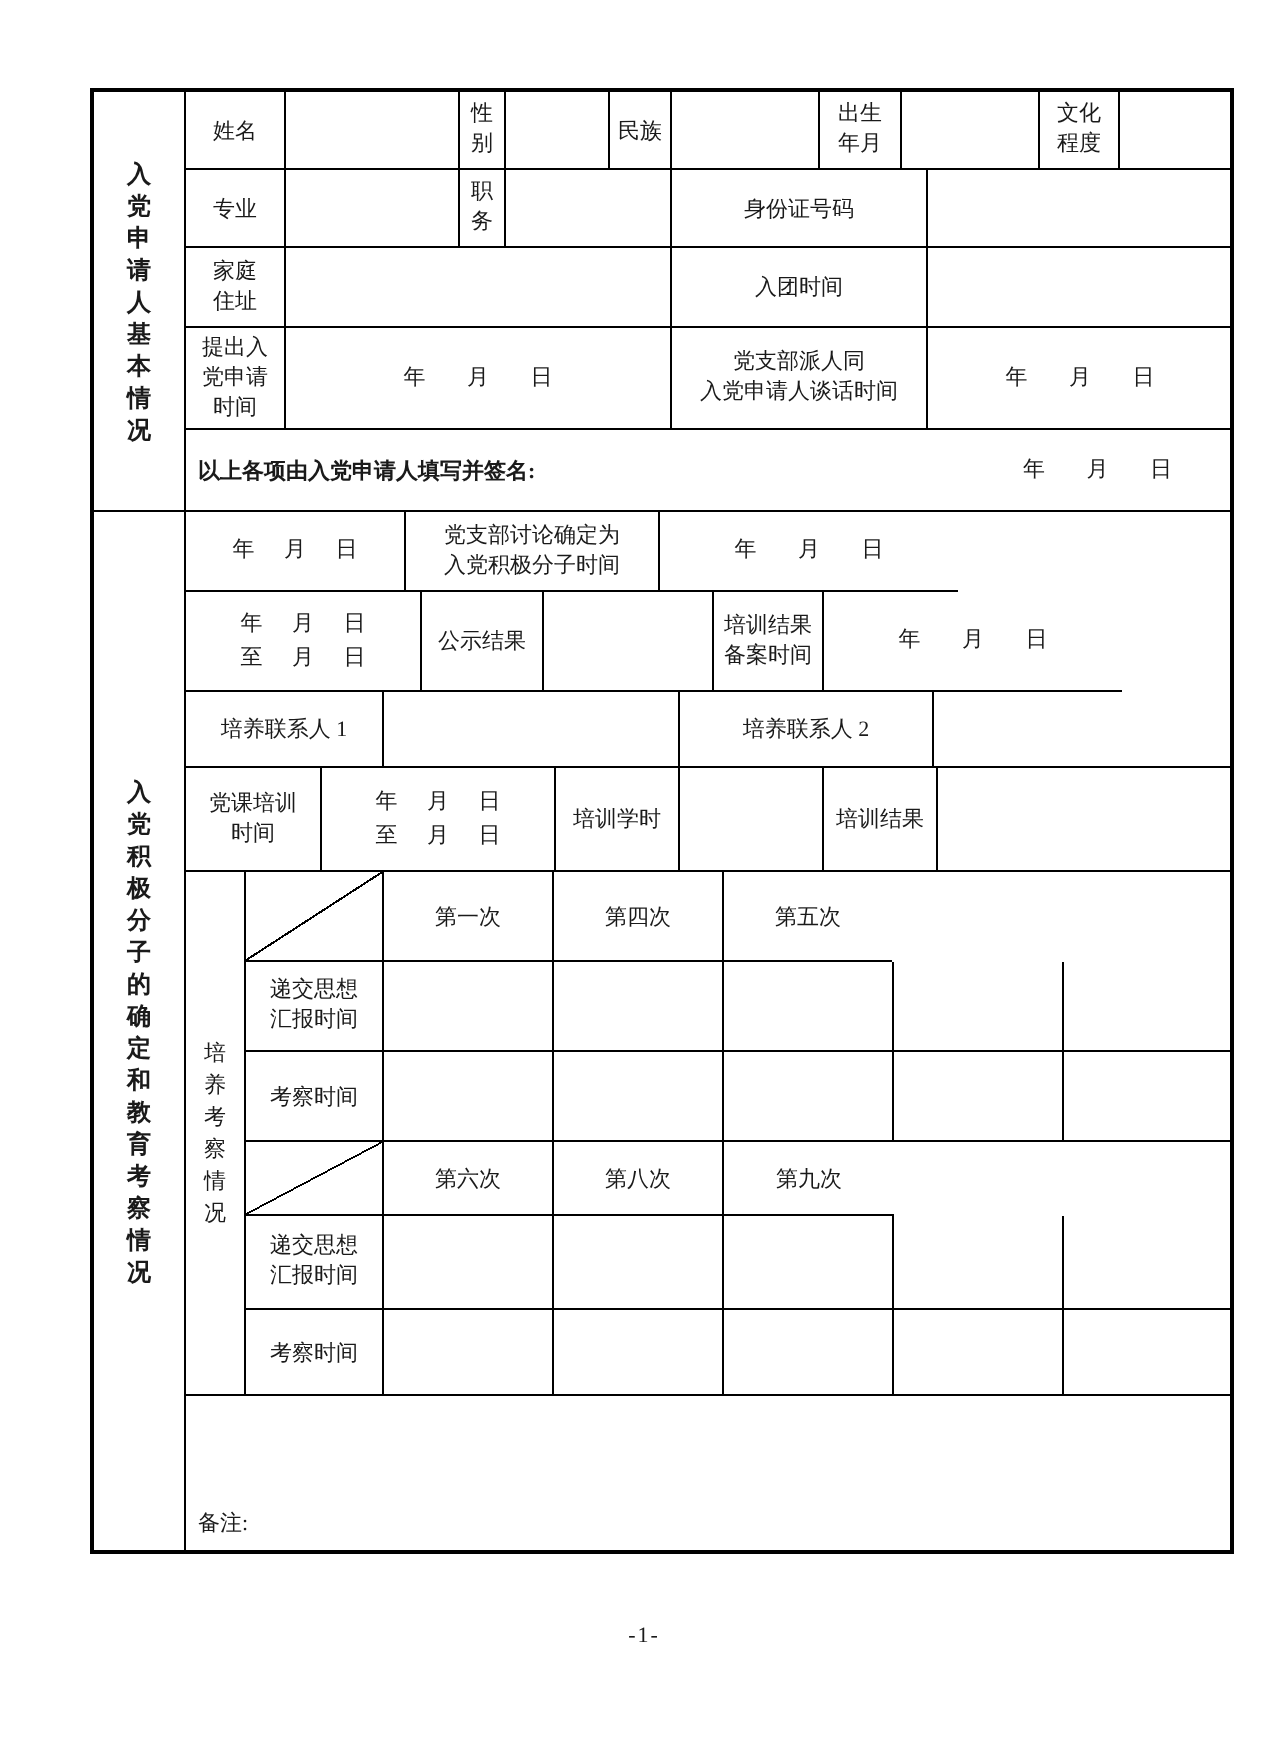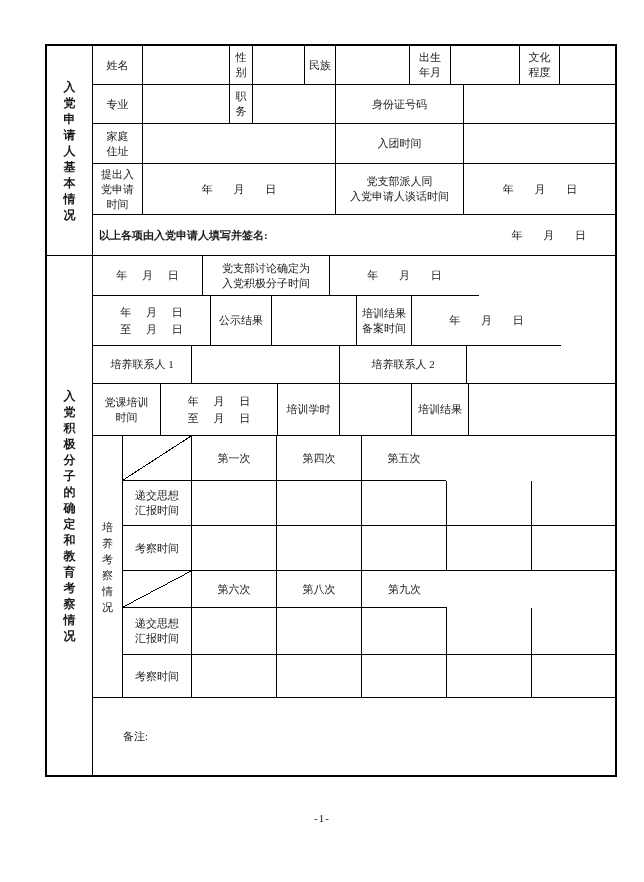--- a/index.html
+++ b/index.html
@@ -42,21 +42,21 @@
   .exam-strip{
     flex:0 0 30px;width:30px;border-right:1px solid #000;border-bottom:1px solid #000;
     box-sizing:border-box;display:flex;align-items:center;justify-content:center;
   }
   .exam-grid{flex:1 1 auto;display:flex;flex-direction:column;}
   .diag{
     background:linear-gradient(to bottom right,
       transparent 49.4%, #000 49.4%, #000 50.8%, transparent 50.8%);
   }
   .remarks-cell{
-    justify-content:flex-start;align-items:center;padding:6px 6px;margin-left:24px;
+    justify-content:flex-start;align-items:flex-end;padding:6px 6px;
   }
   .page-num{
     position:absolute;left:0;top:812px;width:100%;text-align:center;
     font-size:11px;letter-spacing:1px;
   }
 </style>
 </head>
 <body>
 
 <div class="form-table">

